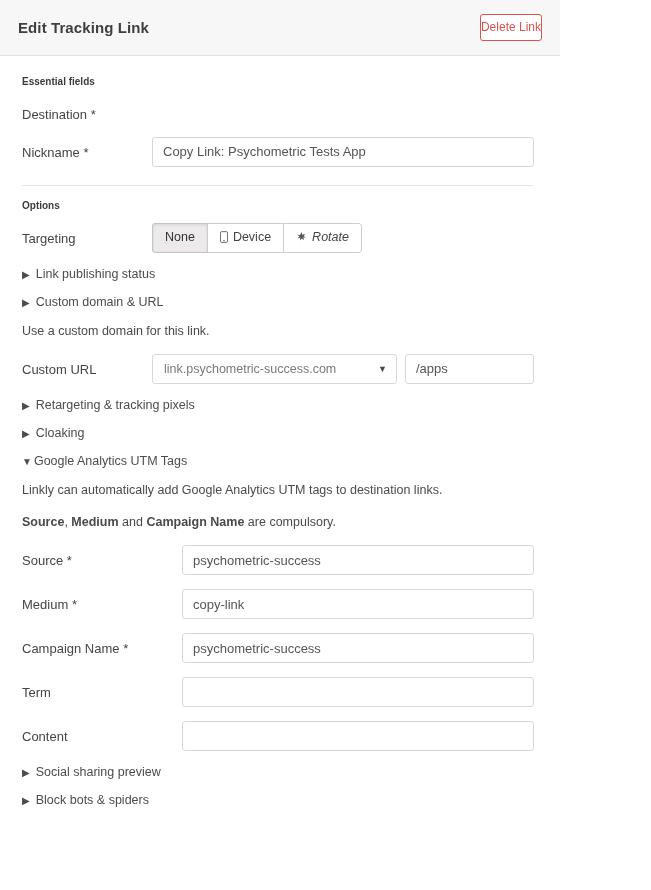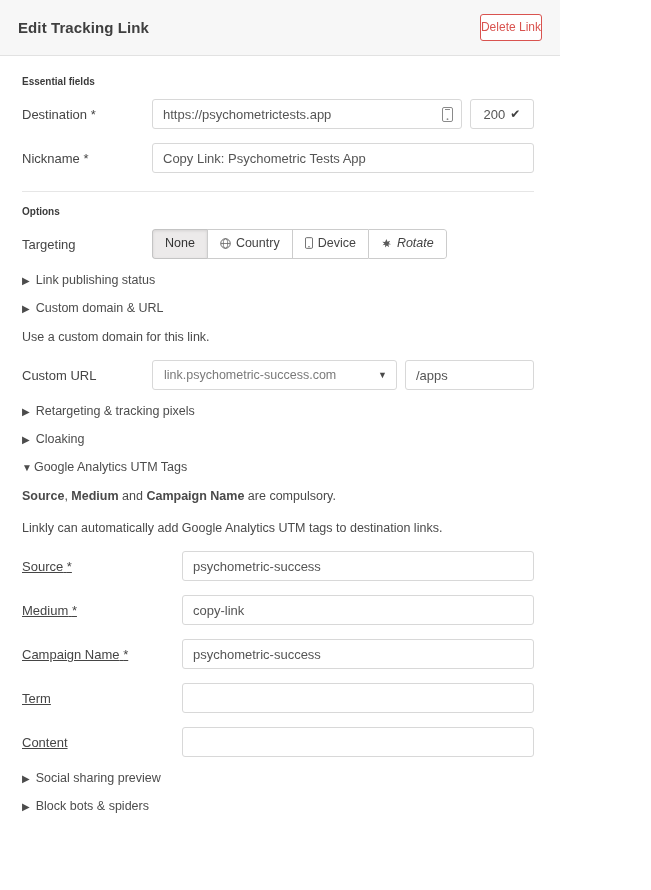--- a/index.html
+++ b/index.html
@@ -217,21 +217,21 @@
     padding: 0 9px 0 11px;
     font-size: 12.5px;
     color: #7a7a7a;
     cursor: pointer;
     gap: 13px;
   }
   .select-domain .arrow { font-size: 9px; color: #4a4a4a; }
   .url-path-wrap { flex: 1 1 auto; margin-left: 8px; min-width: 0; }
 
   
-  .utm-label { width: 160px; flex: 0 0 160px; text-decoration: underline; }
+  .utm-label { width: 160px; flex: 0 0 160px; }
   .utm-control { flex: 1 1 auto; }
 
   .bottom-pad { height: 20px; }
 </style>
 </head>
 <body>
 
 <div class="panel">
 
   <div class="panel-header">
@@ -240,36 +240,20 @@
   </div>
 
   <div class="panel-body">
 
     <div class="section-title">Essential fields</div>
 
     <div class="form-row">
       <div class="form-label">
         <span>Destination</span>
         <span class="req">*</span>
-      </div>
-      <div class="form-control-area">
-        <div class="dest-wrap">
-          <input class="txt" type="text" value="https://psychometrictests.app" style="">
-          <span class="dest-icon">
-            <svg width="11" height="15" viewBox="0 0 11 15" aria-hidden="true">
-              <rect x="0.5" y="0.5" width="10" height="14" rx="1.5" fill="none" stroke="#8a8a8a"></rect>
-              <circle cx="5.5" cy="12.2" r="0.9" fill="#8a8a8a"></circle>
-              <rect x="3" y="2" width="5" height="1" fill="#8a8a8a"></rect>
-            </svg>
-          </span>
-        </div>
-        <div class="status-box">
-          <span>200</span>
-          <span class="status-check">✔</span>
-        </div>
       </div>
     </div>
 
     <div class="form-row">
       <div class="form-label">
         <span>Nickname</span>
         <span class="req">*</span>
       </div>
       <div class="form-control-area">
         <input class="txt" type="text" value="Copy Link: Psychometric Tests App" style="">
@@ -279,30 +263,20 @@
     <hr class="sep">
 
     <div class="section-title">Options</div>
 
     <div class="form-row">
       <div class="form-label">Targeting</div>
       <div class="form-control-area">
         <div class="btn-group">
           <button class="tgt-btn active">
             <span>None</span>
-          </button>
-          <button class="tgt-btn">
-            <span class="tgt-icon">
-              <svg width="11" height="11" viewBox="0 0 12 12" aria-hidden="true">
-                <circle cx="6" cy="6" r="5.2" fill="none" stroke="#5a5a5a" stroke-width="1"></circle>
-                <ellipse cx="6" cy="6" rx="2.4" ry="5.2" fill="none" stroke="#5a5a5a" stroke-width="0.8"></ellipse>
-                <line x1="0.9" y1="6" x2="11.1" y2="6" stroke="#5a5a5a" stroke-width="0.8"></line>
-              </svg>
-            </span>
-            <span>Country</span>
           </button>
           <button class="tgt-btn">
             <span class="tgt-icon">
               <svg width="8" height="12" viewBox="0 0 9 13" aria-hidden="true">
                 <rect x="0.5" y="0.5" width="8" height="12" rx="1.3" fill="none" stroke="#5a5a5a"></rect>
                 <circle cx="4.5" cy="10.6" r="0.8" fill="#5a5a5a"></circle>
               </svg>
             </span>
             <span>Device</span>
           </button>
@@ -351,30 +325,30 @@
     <div class="collapse-row">
       <span class="caret-right">▶</span>
       <span>Cloaking</span>
     </div>
 
     <div class="collapse-row open">
       <span class="caret-down">▼</span>
       <span>Google Analytics UTM Tags</span>
     </div>
 
+    <div class="hint">Linkly can automatically add Google Analytics UTM tags to destination links.</div>
+
     <div class="hint">
       <b>Source</b><span>,</span>
       <b>Medium</b>
       <span>and</span>
       <b>Campaign Name</b>
       <span>are compulsory.</span>
     </div>
 
-    <div class="hint">Linkly can automatically add Google Analytics UTM tags to destination links.</div>
-
     <div class="form-row">
       <div class="form-label utm-label">
         <span>Source</span>
         <span class="req">*</span>
       </div>
       <div class="form-control-area utm-control">
         <input class="txt" type="text" value="psychometric-success" style="">
       </div>
     </div>
 

